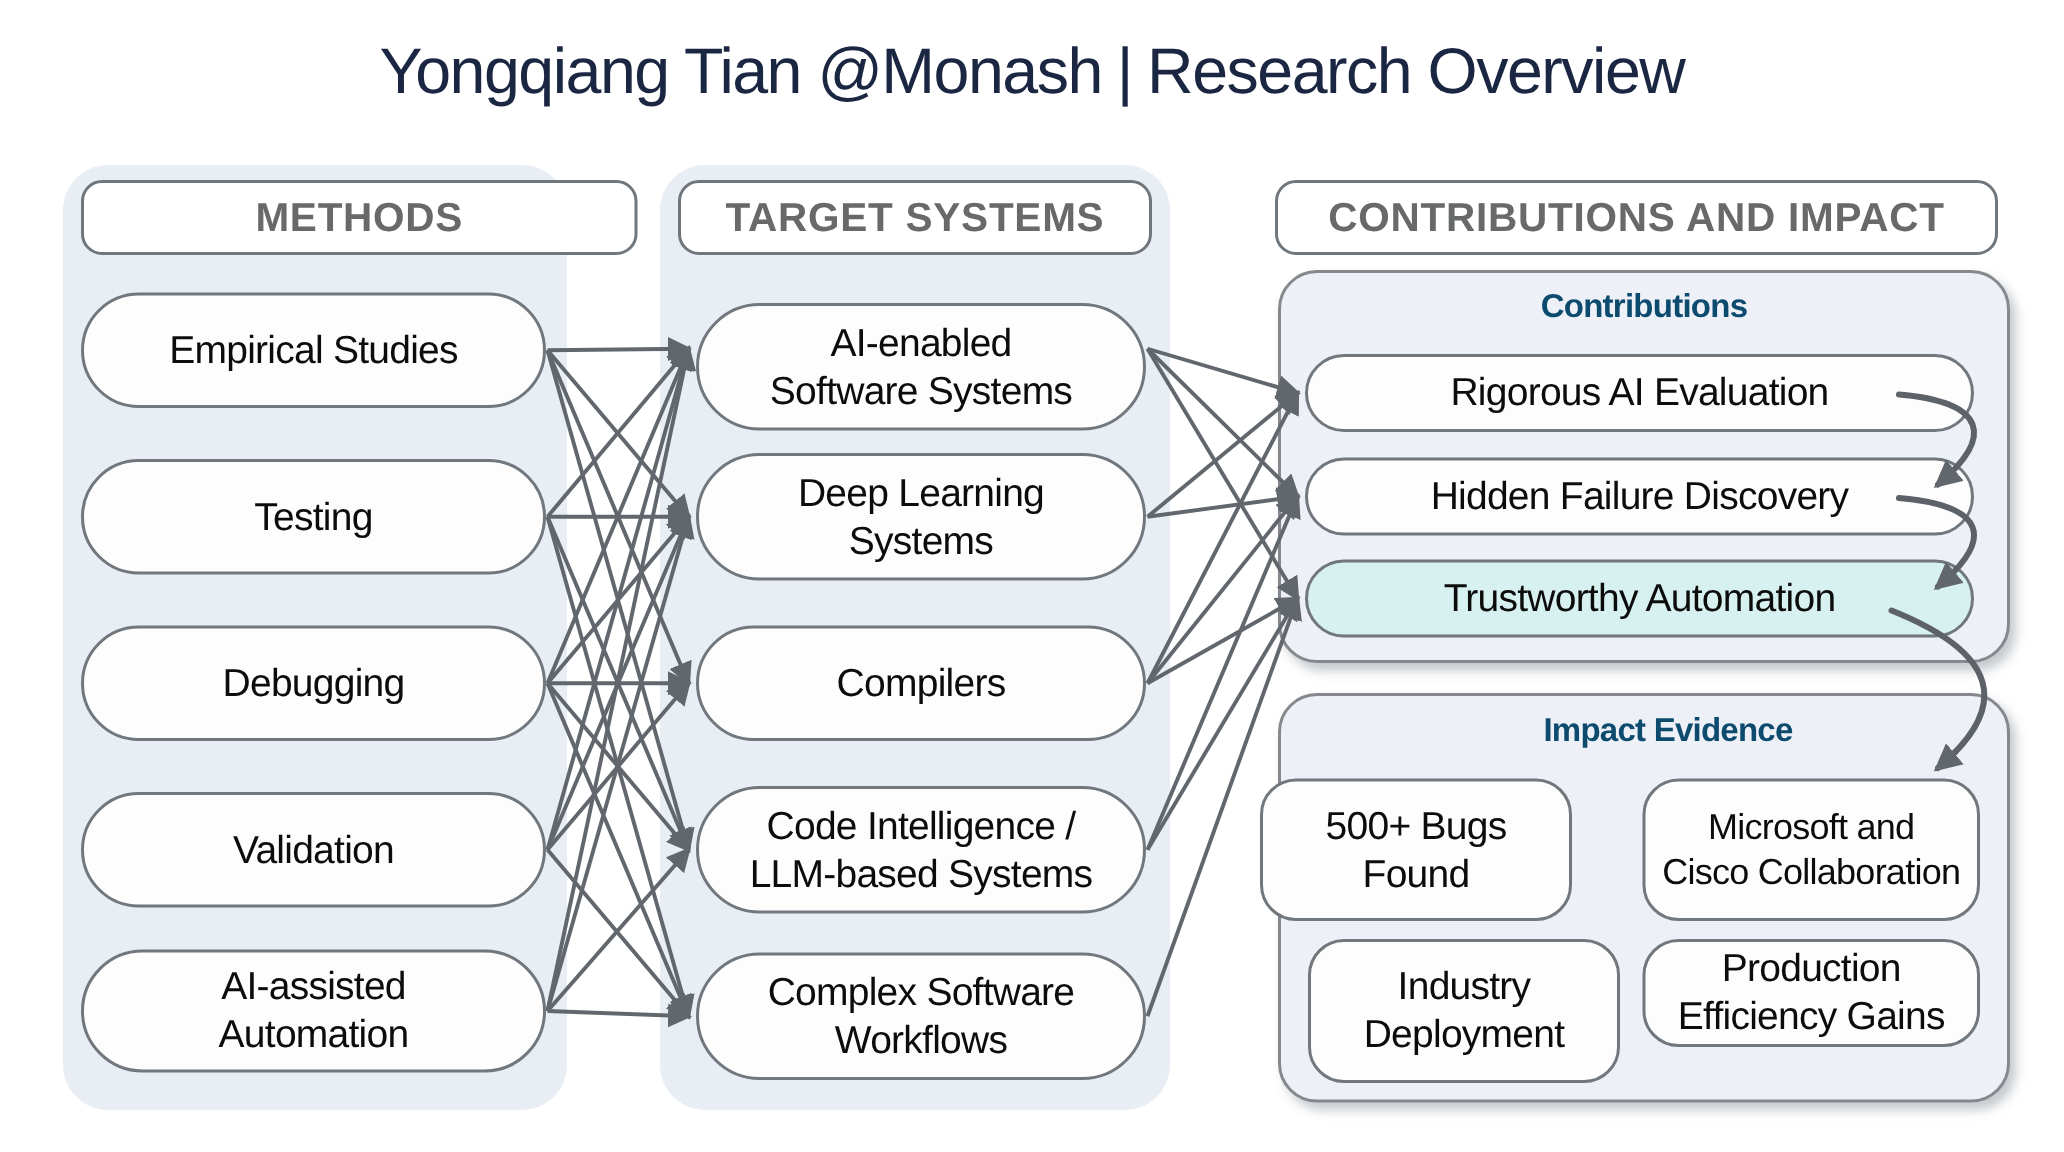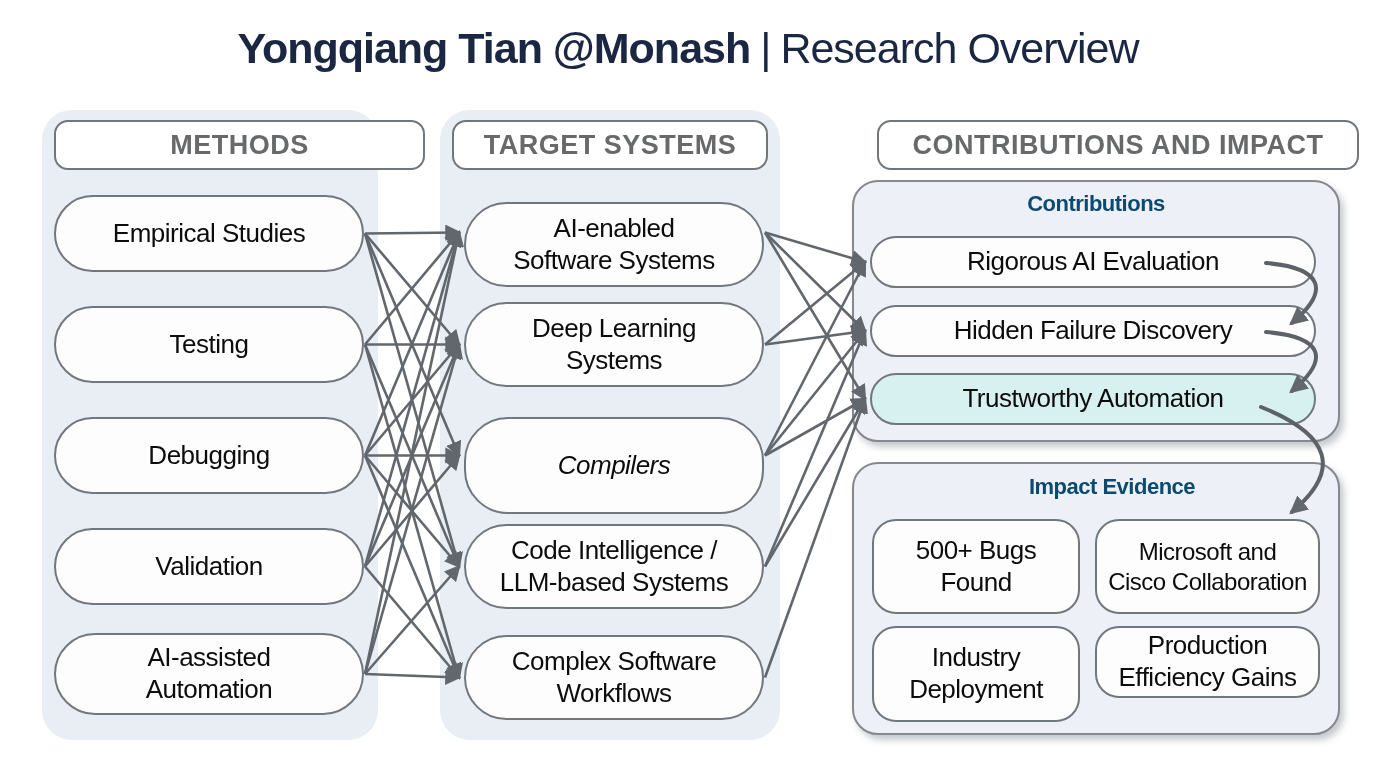--- a/index.html
+++ b/index.html
@@ -17,21 +17,21 @@
   
   .title {
     position: absolute;
     top: 24px; left: 0; right: 0;
     text-align: center;
     font-size: 43px;
     letter-spacing: -1px;
     color: #1b2742;
     white-space: nowrap;
   }
-  .title .t-bold { font-weight: bold; }
+  .title .t-bold { font-weight: normal; }
   .title .t-sep  { font-weight: 400; margin: 0 10px; color: #1b2742; }
   .title .t-rest { font-weight: 400; }
 
   
   .panel {
     position: absolute;
     background: #e9eef5;
     border-radius: 30px;
   }
   #panel-methods { left: 42px;  top: 110px; width: 336px; height: 630px; }
@@ -56,21 +56,21 @@
     border-radius: 14px;
     display: flex; align-items: center; justify-content: center;
     font-weight: bold;
     font-size: 27px;
     letter-spacing: 0.5px;
     color: #67696b;
     z-index: 2;
   }
   #hdr-methods  { left: 54px;  top: 120px; width: 371px; height: 50px; }
   #hdr-targets  { left: 452px; top: 120px; width: 316px; height: 50px; }
-  #hdr-outcomes { left: 877px; top: 120px; width: 482px; height: 50px; }
+  #hdr-outcomes { left: 850px; top: 120px; width: 482px; height: 50px; }
 
   
   .panel-heading {
     position: absolute;
     text-align: center;
     font-weight: bold;
     font-size: 22px;
     letter-spacing: -0.5px;
     color: #0c4a6e;
     z-index: 2;
@@ -96,31 +96,31 @@
   .m-pill { left: 54px;  width: 310px; }
   #n-m0 { top: 195px; height: 77px; }
   #n-m1 { top: 306px; height: 77px; }
   #n-m2 { top: 417px; height: 77px; }
   #n-m3 { top: 528px; height: 77px; }
   #n-m4 { top: 633px; height: 82px; }
 
   .t-pill { left: 464px; width: 300px; }
   #n-t0 { top: 202px; height: 85px; }
   #n-t1 { top: 302px; height: 85px; }
-  #n-t2 { top: 417px; height: 97px; font-style: italic; }
+  #n-t2 { top: 417px; height: 77px; }
   #n-t3 { top: 524px; height: 85px; }
   #n-t4 { top: 635px; height: 85px; }
 
   .c-pill { left: 870px; width: 446px; height: 52px; border-radius: 28px; }
   #n-c0 { top: 236px; }
   #n-c1 { top: 305px; }
   #n-c2 { top: 373px; background: #d6f1ef; }
 
   .i-box { border-radius: 24px; }
-  #n-b0 { left: 872px;  top: 519px; width: 208px; height: 95px; }
+  #n-b0 { left: 840px;  top: 519px; width: 208px; height: 95px; }
   #n-b1 { left: 1095px; top: 519px; width: 225px; height: 95px; font-size: 24px; }
   #n-b2 { left: 872px;  top: 626px; width: 208px; height: 96px; }
   #n-b3 { left: 1095px; top: 626px; width: 225px; height: 72px; }
 
   
   #arrows {
     position: absolute;
     left: 0; top: 0;
     width: 1376px; height: 768px;
     z-index: 3;

